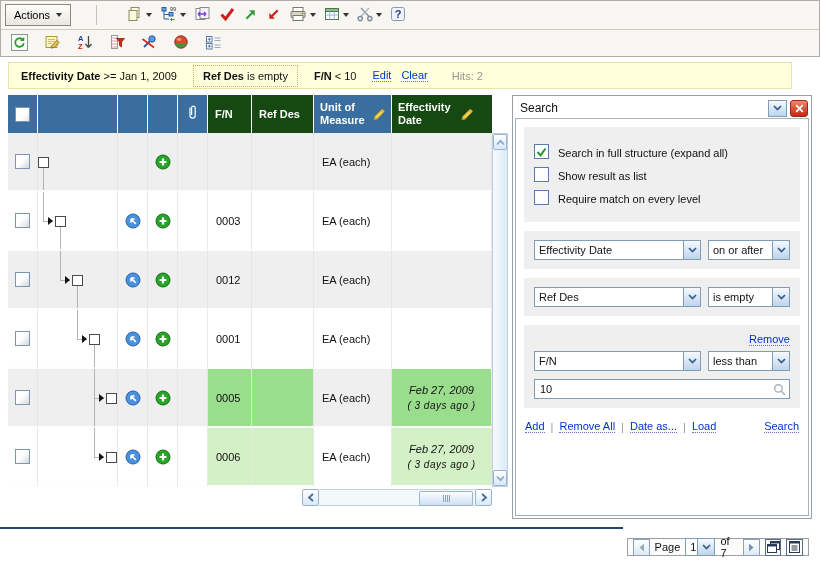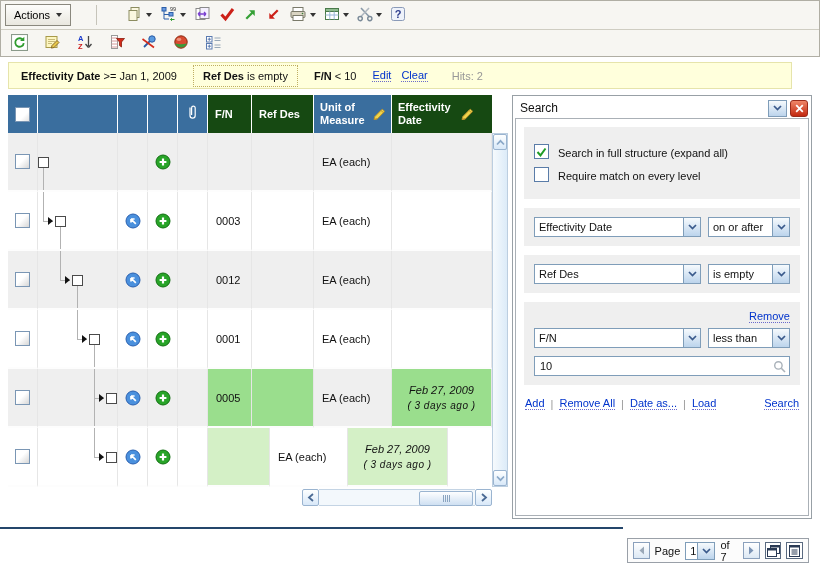--- a/index.html
+++ b/index.html
@@ -95,21 +95,21 @@
   .sel.field{width:167px;flex:none;} .sel.op{flex:1;}
   .vinput{margin-top:8px;height:20px;box-sizing:border-box;border:1px solid #7f9db9;background:#fff;
       display:flex;align-items:center;padding:0 3px 0 5px;}
   .vinput .val{flex:1;} .vinput .val.datev{color:#3a5a8c;}
   .sp-remove-row{text-align:right;margin:-1px 0 6px;}
   .sp-links{display:flex;align-items:flex-start;gap:6px;padding:3px 1px;}
   .sp-links .sep{color:#999;}
   .sp-search{margin-left:auto;}
   
   .bline{position:absolute;left:0;top:527px;width:623px;height:2px;background:#24466b;}
-  .pager{position:absolute;left:627px;top:538px;width:182px;height:25px;box-sizing:border-box;
+  .pager{position:absolute;left:627px;top:538px;width:182px;height:18px;box-sizing:border-box;
       border:1px solid #9aa0a8;background:#fcfcfc;display:flex;align-items:center;gap:5px;padding:0 5px;}
   .pg-btn{width:17px;height:17px;box-sizing:border-box;border:1px solid #8aa0bc;
       background:linear-gradient(#ffffff,#dce8f4);display:flex;align-items:center;justify-content:center;cursor:pointer;}
   .pg-sel{width:31px;height:18px;}
   .pg-ic{width:17px;height:17px;box-sizing:border-box;border:1px solid #5a6a80;background:#fff;
       display:flex;align-items:center;justify-content:center;cursor:pointer;}
 </style>
 </head>
 <body>
 
@@ -497,20 +497,21 @@
           </div>
           <div class="cell c3 cc">
             <span class="icbtn">
               <svg width="16" height="16" viewBox="0 0 16 16">
                 <circle cx="8" cy="8" r="7" fill="#28a428" stroke="#127012"></circle>
                 <path d="M8 4.6 v6.8 M4.6 8 h6.8" stroke="#fff" stroke-width="2.2"></path>
               </svg>
             </span>
           </div>
           <div class="cell c4"></div>
+          <div class="cell c5 c-txt hit-l">0006</div>
           <div class="cell c6 hit-l"></div>
           <div class="cell c7 c-txt">EA (each)</div>
           <div class="cell c8 c-date hit-l">
             <div>Feb 27, 2009</div>
             <div class="d2">( 3 days ago )</div>
           </div>
         </div>
       </div>
 
     <div class="vscroll">
@@ -564,20 +565,24 @@
     </div>
     <div class="sp-body">
       <div class="sp-box" id="sp-options">
           <div class="sp-opt">
             <span class="spcb">
               <svg width="11" height="10" viewBox="0 0 11 10">
                 <path d="M1.5 5 l3 3.4 L9.5 1.5" fill="none" stroke="#1f9c26" stroke-width="2"></path>
               </svg>
             </span>
             <span>Search in full structure (expand all)</span>
+          </div>
+          <div class="sp-opt">
+            <span class="spcb"></span>
+            <span>Show result as list</span>
           </div>
           <div class="sp-opt">
             <span class="spcb"></span>
             <span>Require match on every level</span>
           </div>
         </div>
       <div id="sp-criteria">
           <div class="sp-box">
             <div class="sp-row">
               <span class="sel field">

